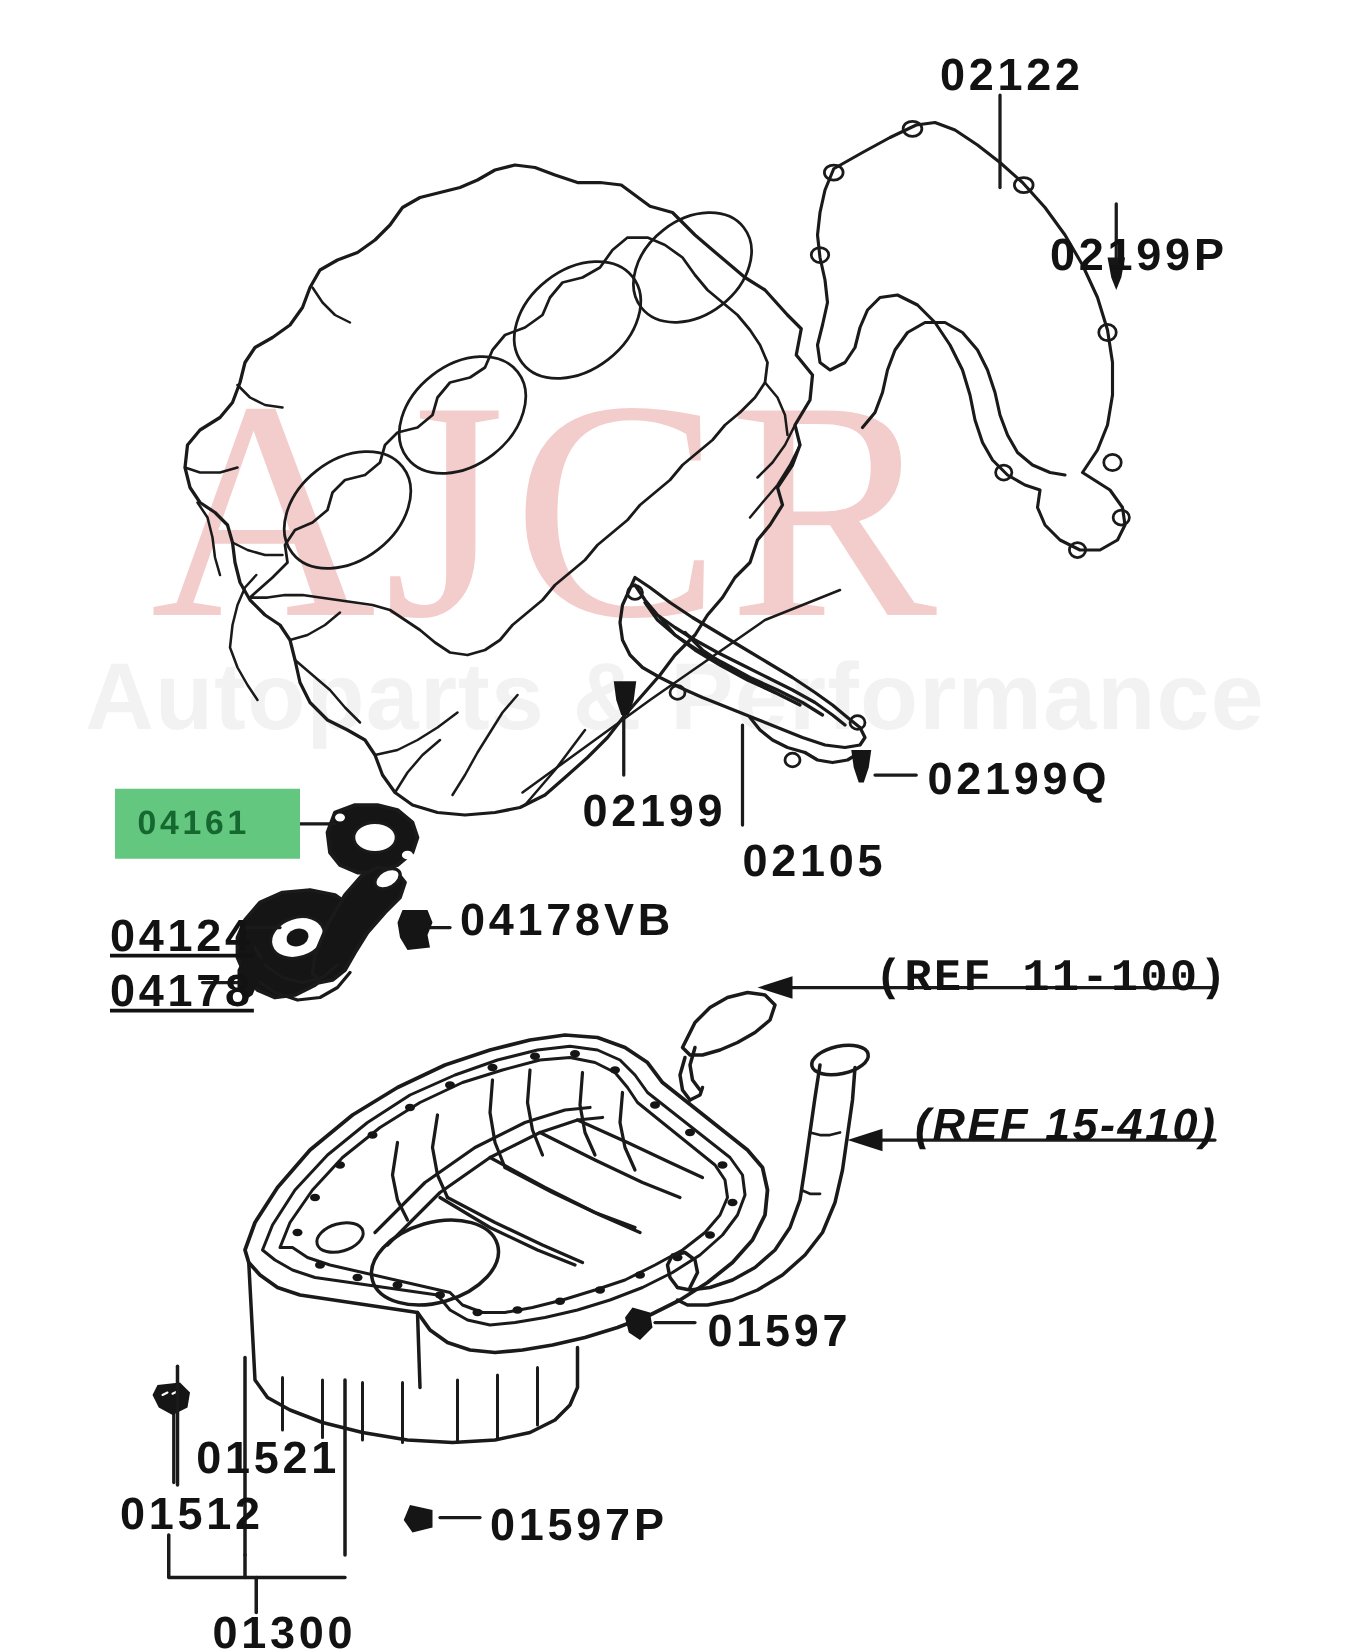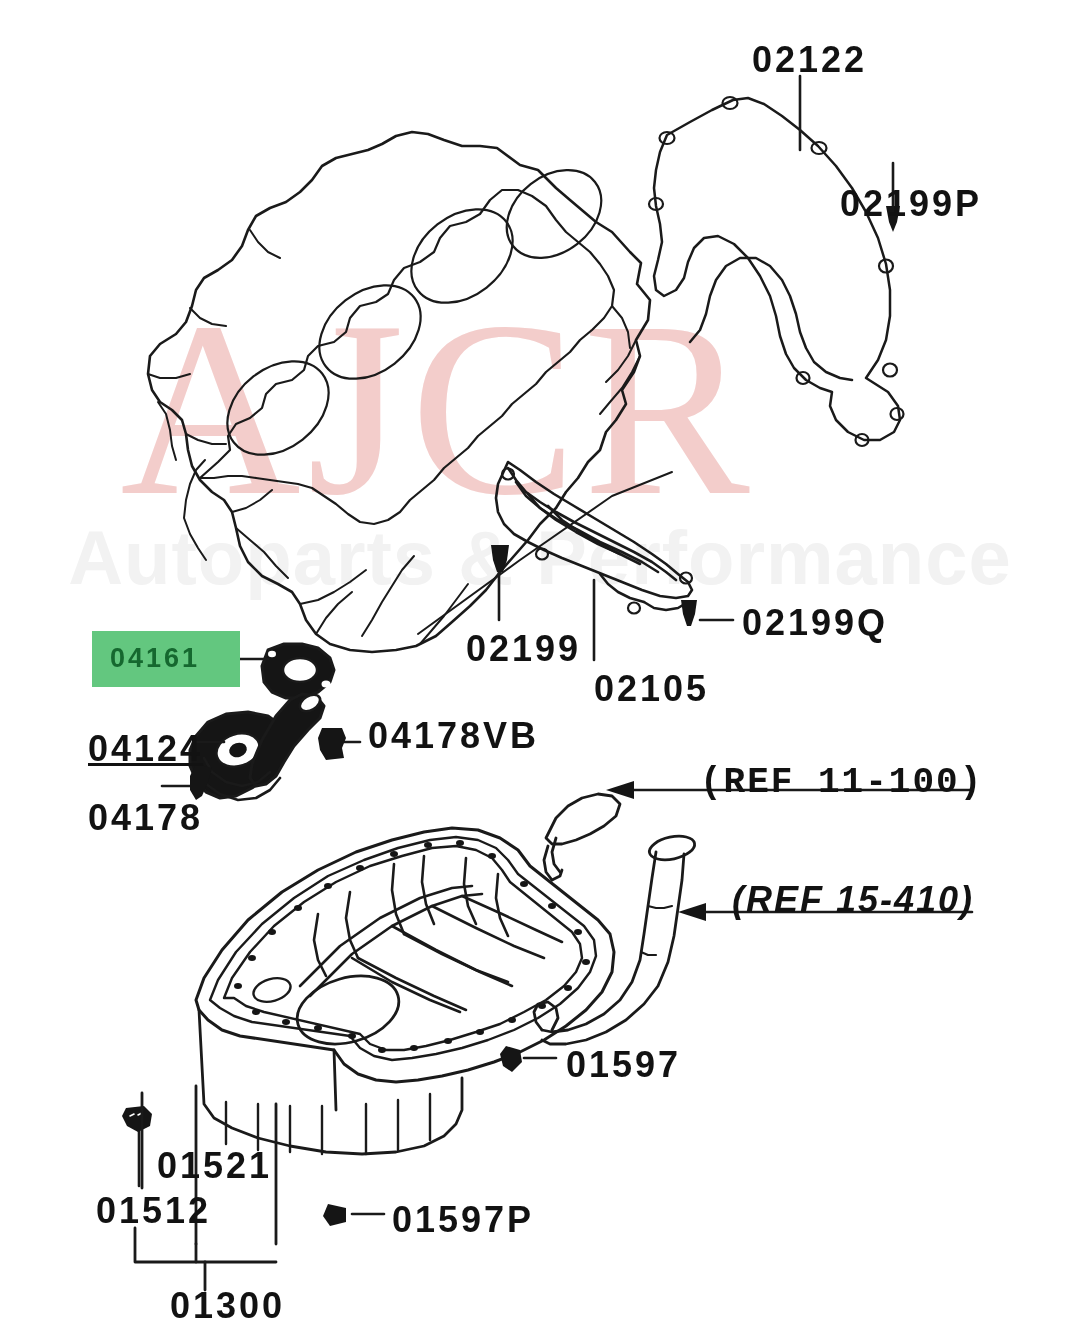--- a/index.html
+++ b/index.html
@@ -455,21 +455,21 @@
   <div class="lbl" style="left:742px; top:605px;">02199Q</div>
   <div class="lbl" style="left:466px; top:631px;">02199</div>
   <div class="lbl" style="left:552px; top:671px;margin-left:42px;">02105</div>
 
   <div class="hl-box">
     <span class="hl-text">04161</span>
   </div>
 
   <div class="lbl" style="left:88px;  top:731px;text-decoration:underline;">04124</div>
   <div class="lbl" style="left:368px; top:718px;">04178VB</div>
-  <div class="lbl" style="left:88px;  top:800px;">04178</div>
+  <div class="lbl" style="left:88px;  top:775px;text-decoration:underline;">04178</div>
 
   <div class="lbl ref" style="left:700px; top:765px;font-family:Liberation Mono, monospace;">(REF 11-100)</div>
   <div class="lbl ref" style="left:732px; top:882px;font-style:italic;">(REF 15-410)</div>
 
   <div class="lbl" style="left:566px;  top:1047px;">01597</div>
   <div class="lbl" style="left:157px;  top:1148px;text-align:right;">01521</div>
   <div class="lbl" style="left:96px;   top:1193px;">01512</div>
   <div class="lbl" style="left:392px;  top:1202px;">01597P</div>
   <div class="lbl" style="left:170px;  top:1288px;">01300</div>
 

